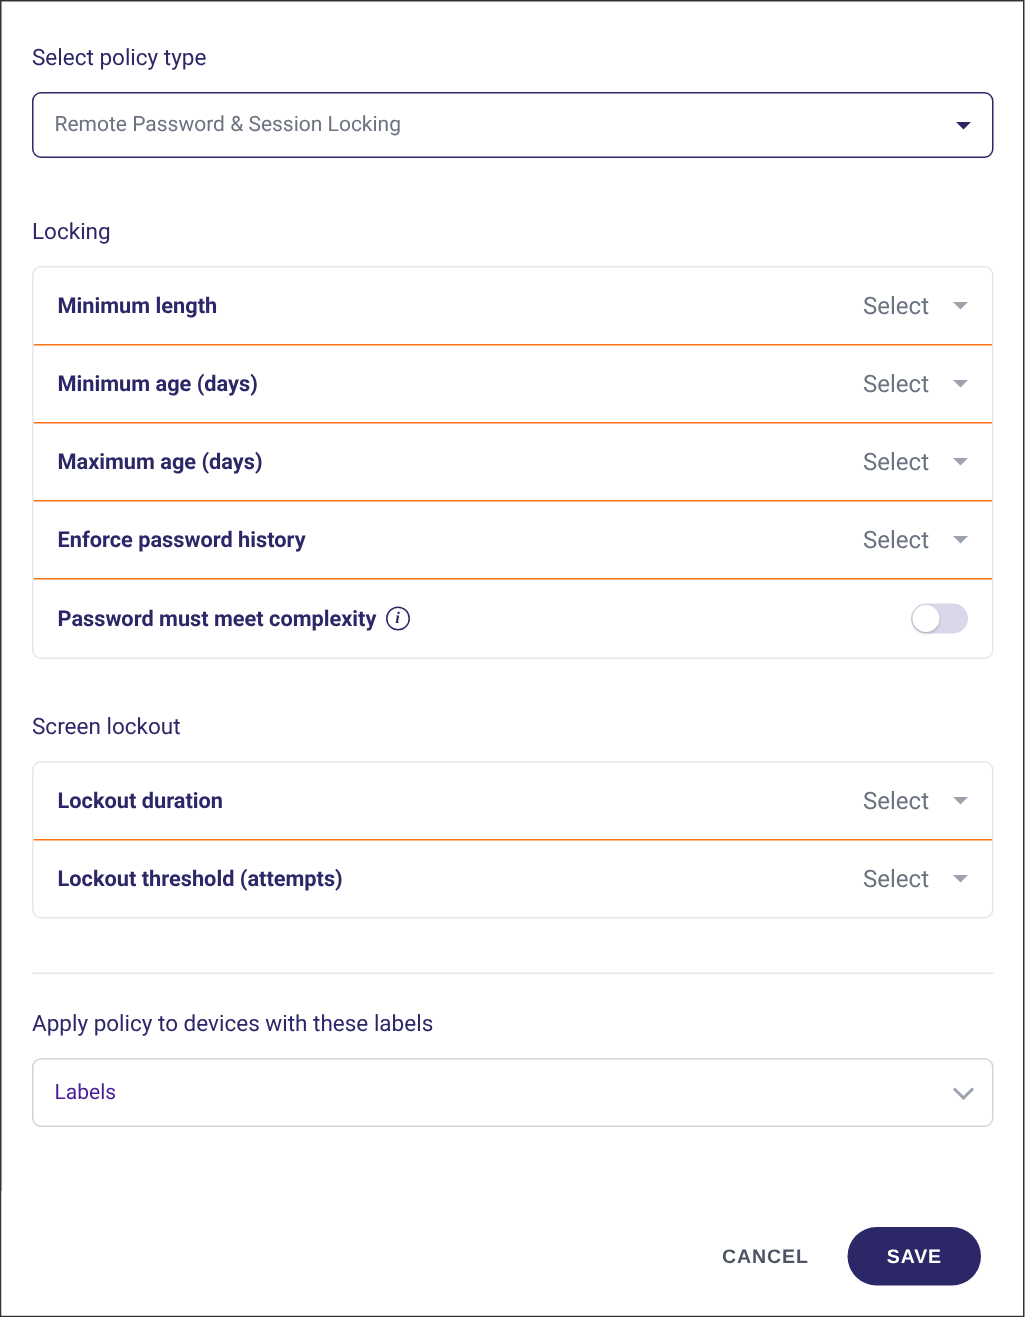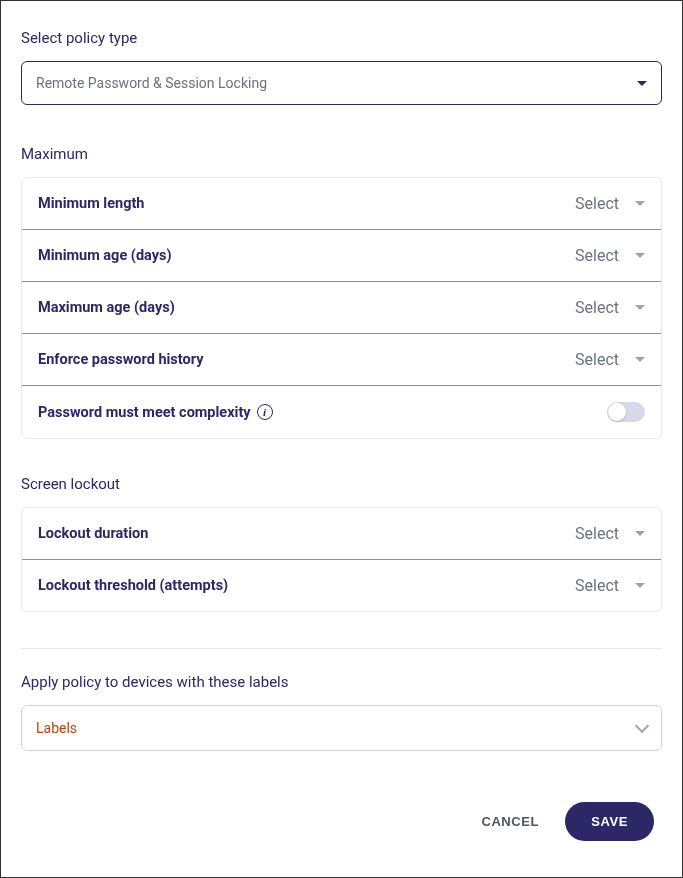--- a/index.html
+++ b/index.html
@@ -121,39 +121,39 @@
     }
 
     .labels-select {
       width: 100%;
       border: 1px solid #d1d5db;
       border-radius: 6px;
       padding: 14px 14px;
       display: flex;
       justify-content: space-between;
       align-items: center;
-      color: #c2410c;
+      color: #4c1d95;
       font-size: 14px;
       cursor: pointer;
       margin-bottom: 20px;
     }
     .chevron-down {
       width: 10px; height: 10px;
       border-right: 2px solid #9ca3af;
       border-bottom: 2px solid #9ca3af;
       transform: rotate(45deg);
       margin-top: -4px;
     }
 
     .footer {
       display: flex;
       justify-content: flex-end;
       align-items: center;
       gap: 26px;
-      padding: 24px 28px 36px 28px;
+      padding: 24px 28px 20px 28px;
       background: #fff;
     }
     .cancel-btn {
       background: none;
       border: none;
       color: #4b5563;
       font-size: 13px;
       font-weight: 600;
       letter-spacing: 0.6px;
       cursor: pointer;
@@ -176,21 +176,21 @@
 
 <div class="scroll-container">
 
   <div class="section-label">Select policy type</div>
 
   <div class="policy-select">
     <span>Remote Password &amp; Session Locking</span>
     <span class="caret-down dark"></span>
   </div>
 
-  <div class="section-label">Maximum</div>
+  <div class="section-label">Locking</div>
 
   <div class="setting-group">
 
     <div class="setting-row">
       <div class="setting-label">Minimum length</div>
       <div class="row-select">
         <span>Select</span>
         <span class="caret-down"></span>
       </div>
     </div>

